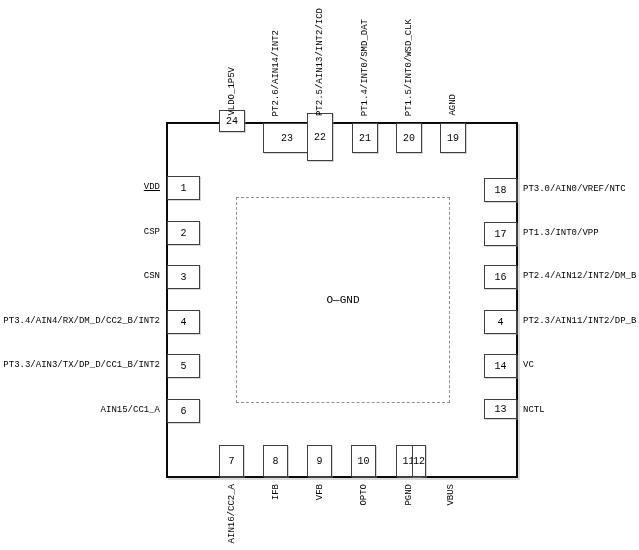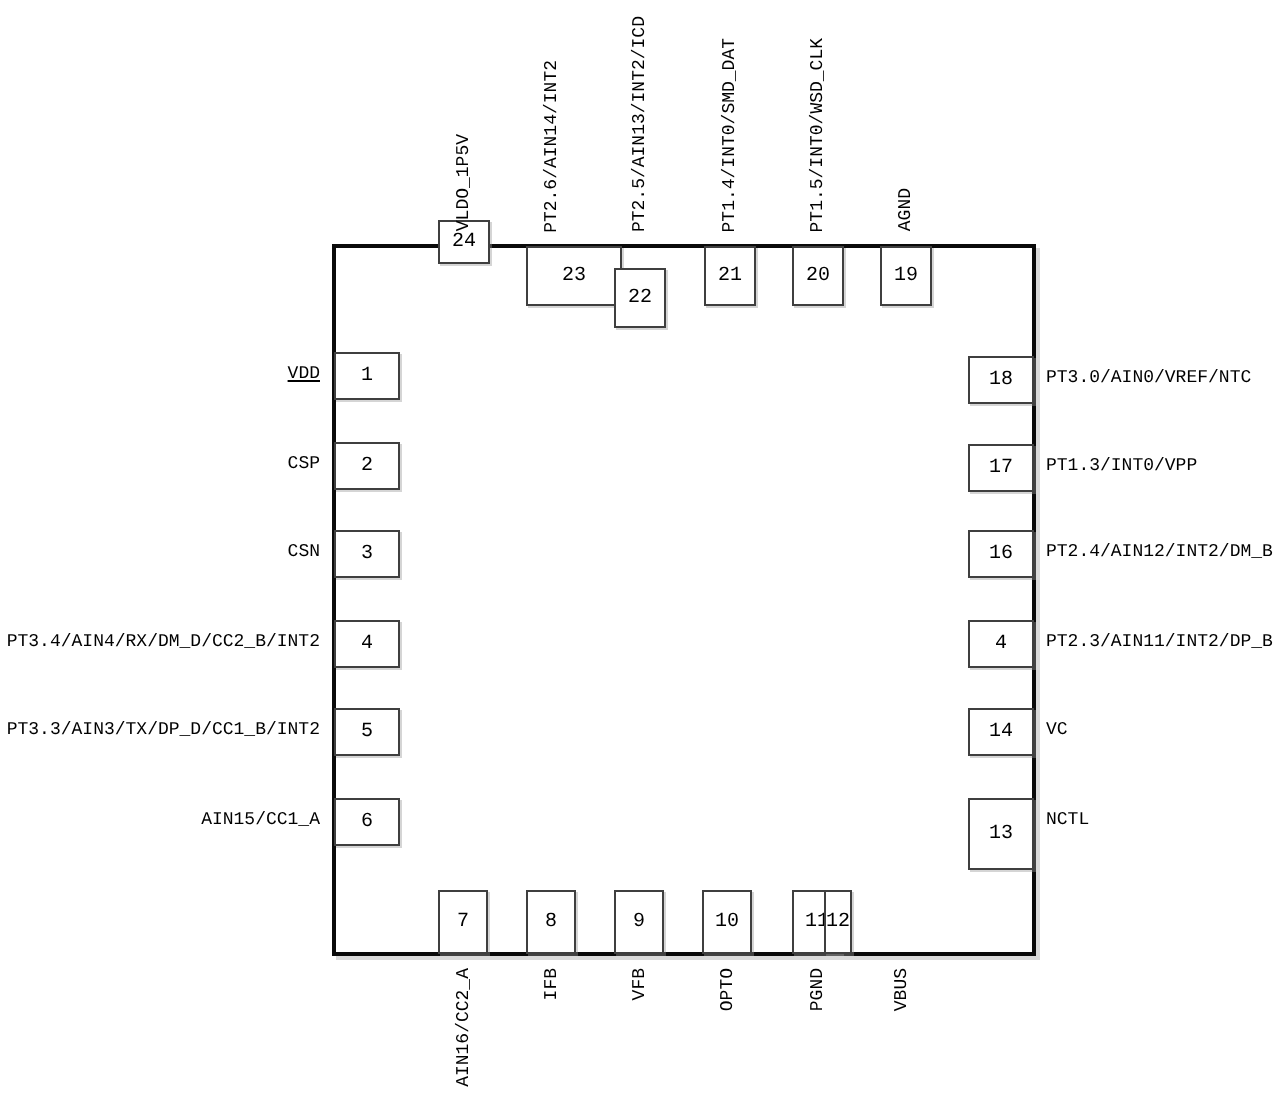--- a/index.html
+++ b/index.html
@@ -31,30 +31,33 @@
   .v-label {
     position:absolute; font-size:9px; line-height:11px; white-space:nowrap;
     writing-mode:vertical-rl; transform:rotate(180deg);
   }
 </style>
 </head>
 <body>
 
 <div class="stage">
   <div class="chip"></div>
+  <div class="thermal-pad">
+    <span class="pad-label">O—GND</span>
+  </div>
   <div id="pins">
       <div class="pin-box" style="left: 219px; top: 110px; width: 26px; height: 22px; text-align: center;">
         <span>24</span>
       </div>
       <span class="v-label" style="left: 227px; bottom: 434px;">VLDO_1P5V</span>
       <div class="pin-box" style="left: 263px; top: 123px; width: 48px; height: 30px;">
         <span>23</span>
       </div>
       <span class="v-label" style="left: 271px; bottom: 434px;">PT2.6/AIN14/INT2</span>
-      <div class="pin-box" style="left: 307px; top: 134px; width: 26px; height: 30px;">
+      <div class="pin-box" style="left: 307px; top: 113px; width: 26px; height: 48px;">
         <span>22</span>
       </div>
       <span class="v-label" style="left: 315px; bottom: 434px;">PT2.5/AIN13/INT2/ICD</span>
       <div class="pin-box" style="left: 352px; top: 123px; width: 26px; height: 30px;">
         <span>21</span>
       </div>
       <span class="v-label" style="left: 360px; bottom: 434px;">PT1.4/INT0/SMD_DAT</span>
       <div class="pin-box" style="left: 396px; top: 123px; width: 26px; height: 30px;">
         <span>20</span>
       </div>
@@ -124,18 +127,18 @@
       </div>
       <span class="h-label" style="left: 523px; top: 271px;">PT2.4/AIN12/INT2/DM_B</span>
       <div class="pin-box" style="left: 484px; top: 310px; width: 33px; height: 24px;">
         <span>4</span>
       </div>
       <span class="h-label" style="left: 523px; top: 316px;">PT2.3/AIN11/INT2/DP_B</span>
       <div class="pin-box" style="left: 484px; top: 354px; width: 33px; height: 24px;">
         <span>14</span>
       </div>
       <span class="h-label" style="left: 523px; top: 360px;">VC</span>
-      <div class="pin-box" style="left: 484px; top: 399px; width: 33px; height: 36px;">
+      <div class="pin-box" style="left: 484px; top: 399px; width: 33px; height: 20px;">
         <span>13</span>
       </div>
       <span class="h-label" style="left: 523px; top: 405px;">NCTL</span>
     </div>
 </div>
 
 </body></html>

